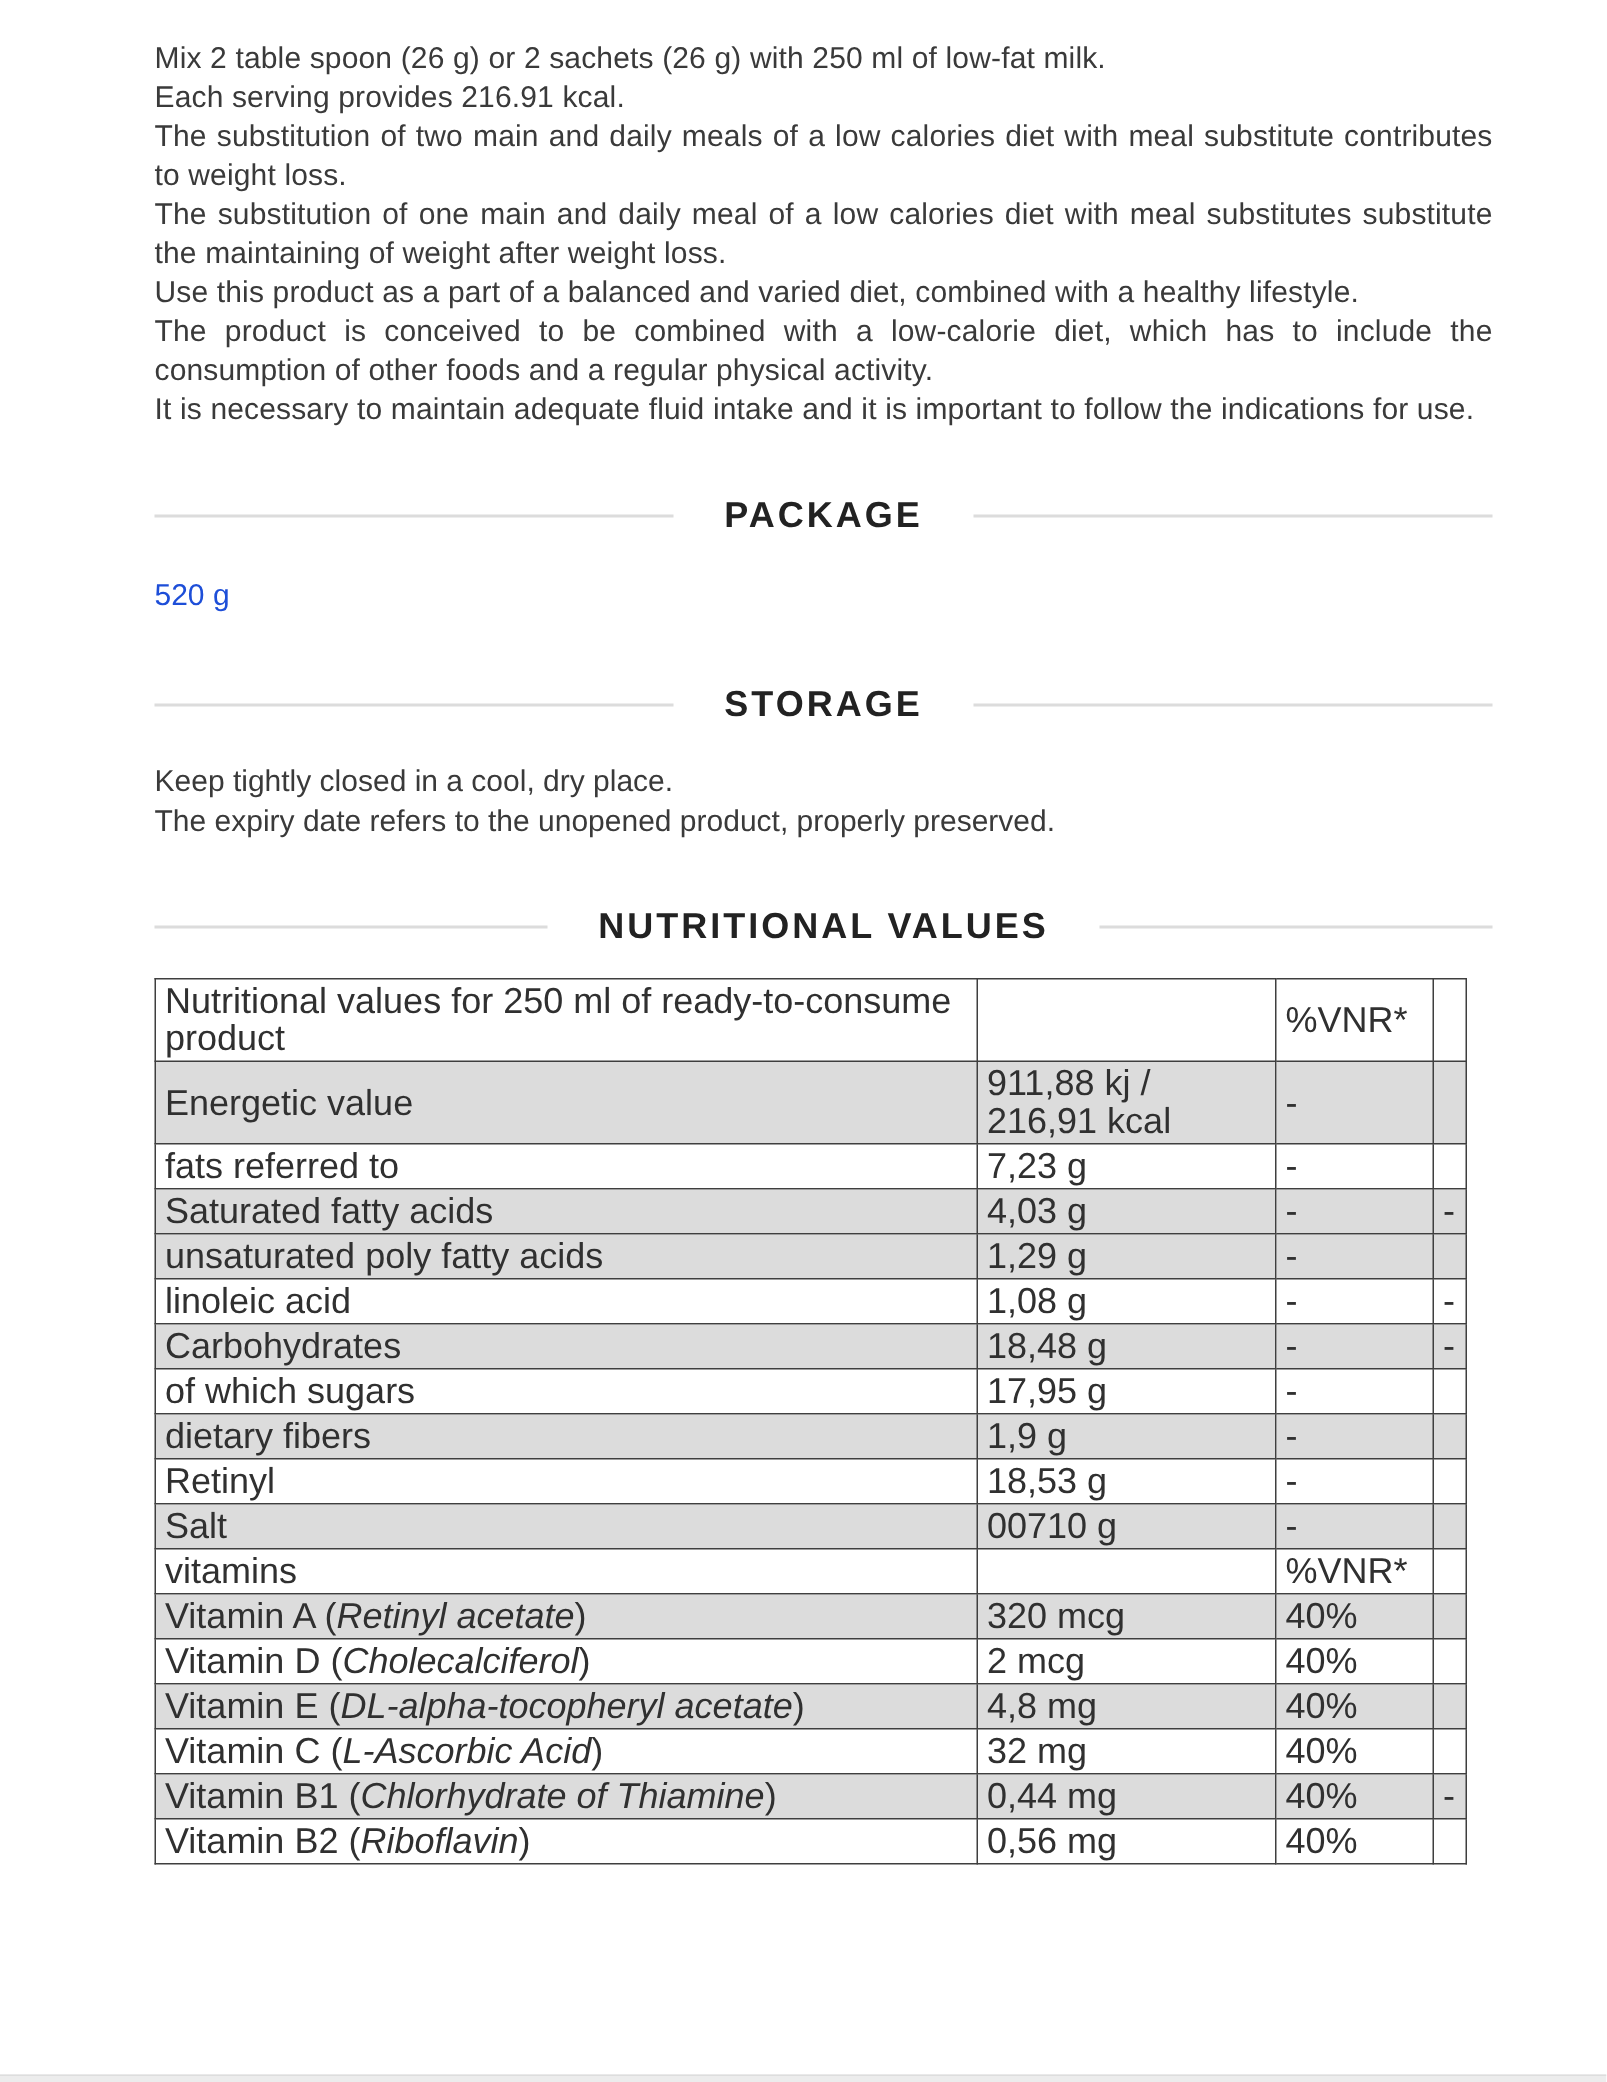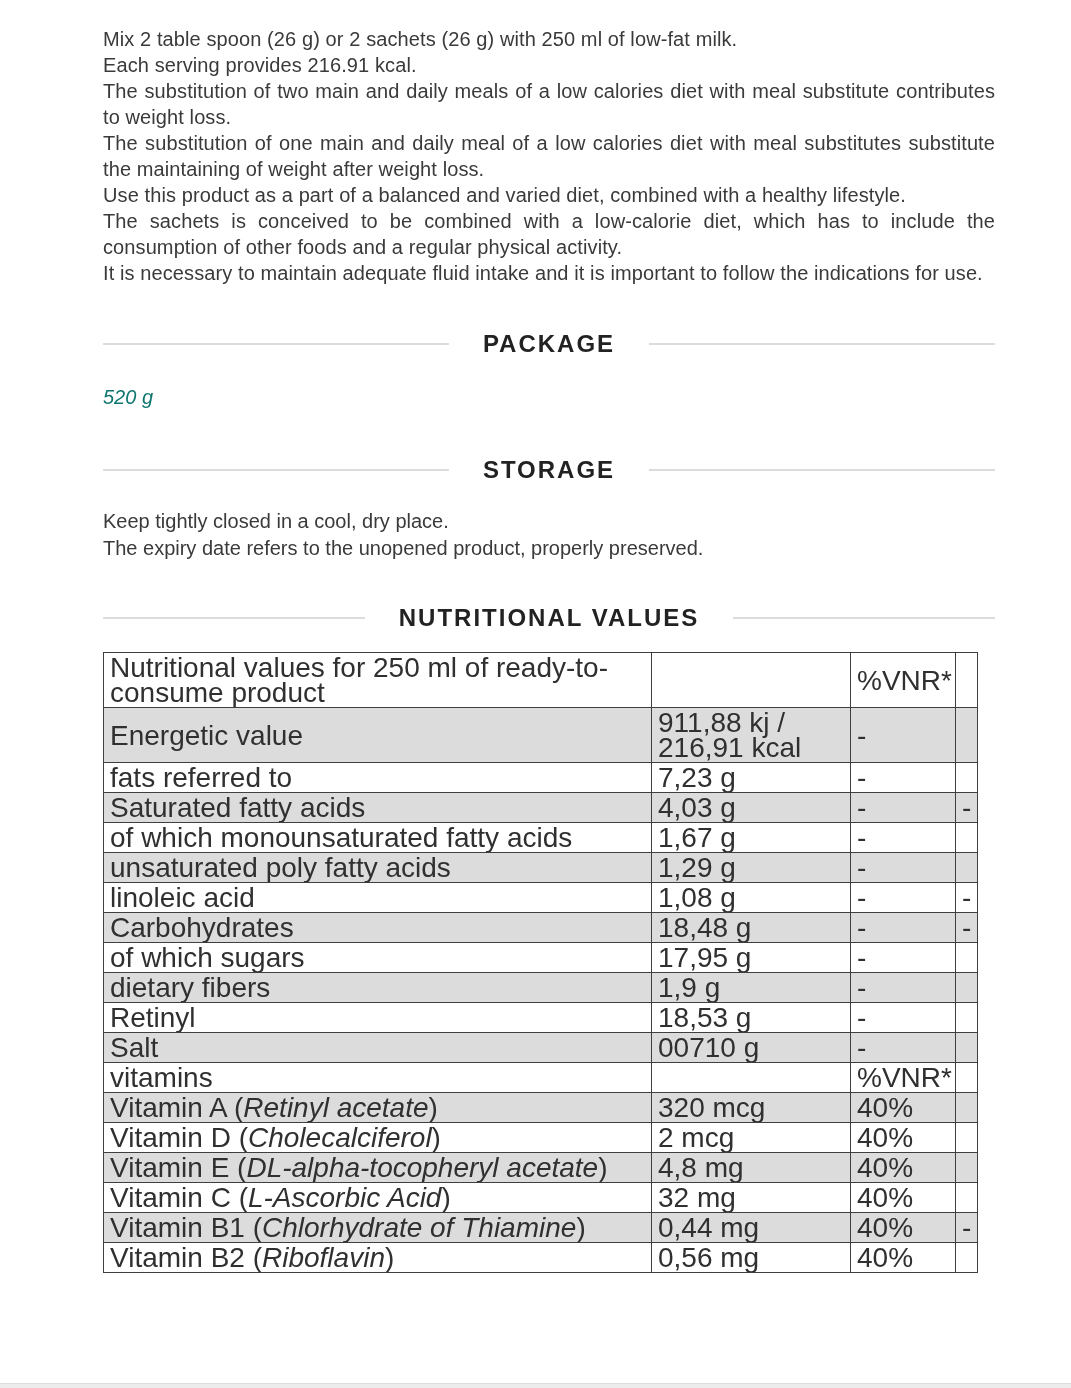--- a/index.html
+++ b/index.html
@@ -43,37 +43,36 @@
     color: #222222;
     white-space: nowrap;
   }
   .heading-package   { margin-top: 44px; }
   .heading-storage   { margin-top: 46px; }
   .heading-nutrition { margin-top: 42px; }
   .package-weight {
     margin: 26px 0 0 0;
     font-size: 20px;
     line-height: 26px;
-    color: #0f766e;
-    font-style: italic;
+    color: #1d4ed8;
   }
   .storage-text { margin-top: 24px; }
   .storage-text p {
     margin: 0;
     font-size: 20px;
     line-height: 27px;
     color: #3a3a3a;
   }
   
   table.nutrition {
     margin-top: 20px;
     border-collapse: collapse;
     table-layout: fixed;
     width: 852px;
-    font-size: 28px;
+    font-size: 24px;
   }
   table.nutrition td {
     border: 1.5px solid #3f3f3f;
     padding: 2px 6px;
     line-height: 25px;
     vertical-align: middle;
     color: #303030;
     overflow: hidden;
   }
   table.nutrition tr.shaded td { background: #dcdcdc; }
@@ -95,21 +94,21 @@
 <body>
 
 <div class="content">
 
   <div class="intro">
     <p>Mix 2 table spoon (26 g) or 2 sachets (26 g) with 250 ml of low-fat milk.</p>
     <p>Each serving provides 216.91 kcal.</p>
     <p>The substitution of two main and daily meals of a low calories diet with meal substitute contributes to weight loss.</p>
     <p>The substitution of one main and daily meal of a low calories diet with meal substitutes substitute the maintaining of weight after weight loss.</p>
     <p>Use this product as a part of a balanced and varied diet, combined with a healthy lifestyle.</p>
-    <p>The sachets is conceived to be combined with a low-calorie diet, which has to include the consumption of other foods and a regular physical activity.</p>
+    <p>The product is conceived to be combined with a low-calorie diet, which has to include the consumption of other foods and a regular physical activity.</p>
     <p>It is necessary to maintain adequate fluid intake and it is important to follow the indications for use.</p>
   </div>
 
   <div class="section-heading heading-package">
     <div class="rule"></div>
     <div class="title">PACKAGE</div>
     <div class="rule"></div>
   </div>
 
   <p class="package-weight">520 g</p>
@@ -156,26 +155,20 @@
           <td class="col-value">7,23 g</td>
           <td class="col-vnr">-</td>
           <td class="col-extra"></td>
         </tr>
         <tr class="shaded">
           <td class="col-name">Saturated fatty acids</td>
           <td class="col-value">4,03 g</td>
           <td class="col-vnr">-</td>
           <td class="col-extra">-</td>
         </tr>
-        <tr>
-          <td class="col-name">of which monounsaturated fatty acids</td>
-          <td class="col-value">1,67 g</td>
-          <td class="col-vnr">-</td>
-          <td class="col-extra"></td>
-        </tr>
         <tr class="shaded">
           <td class="col-name">unsaturated poly fatty acids</td>
           <td class="col-value">1,29 g</td>
           <td class="col-vnr">-</td>
           <td class="col-extra"></td>
         </tr>
         <tr>
           <td class="col-name">linoleic acid</td>
           <td class="col-value">1,08 g</td>
           <td class="col-vnr">-</td>

